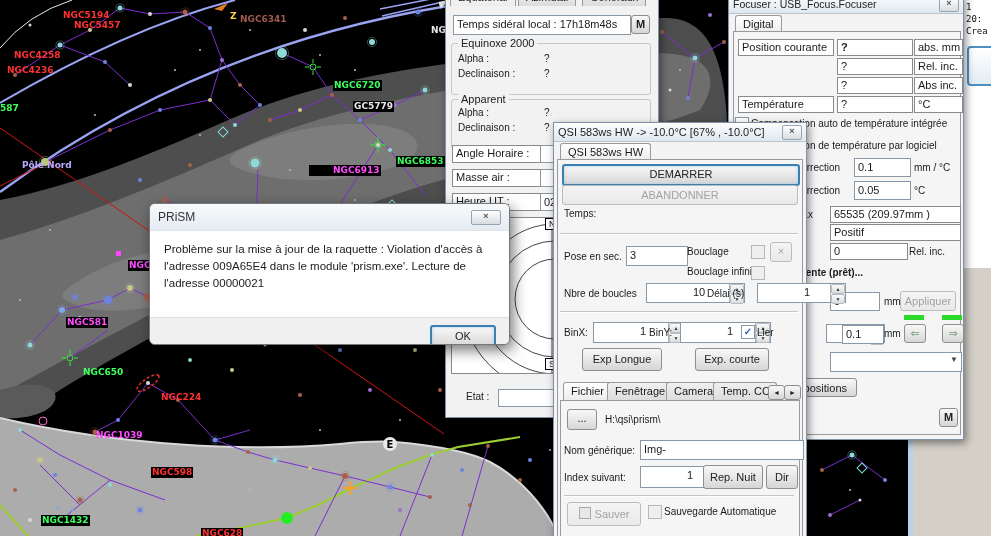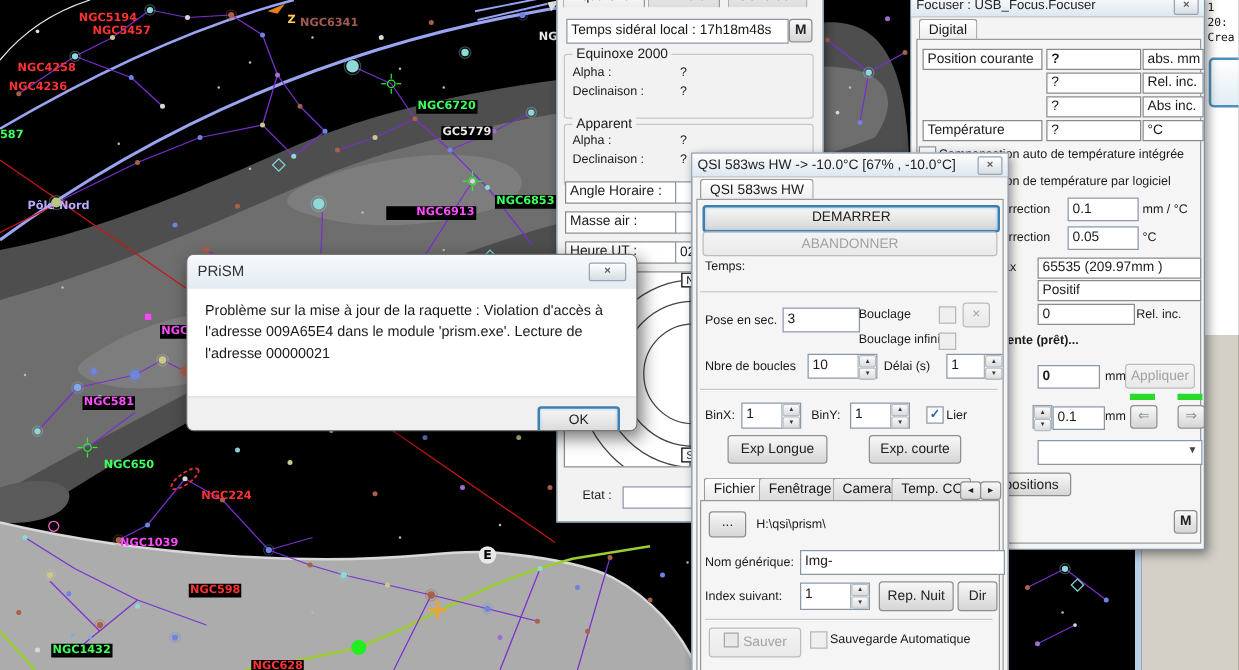--- a/index.html
+++ b/index.html
@@ -26,21 +26,21 @@
        text-align:center;font-size:11px;color:#222;}
   .btn.dis{border-color:#bcbcbc;background:linear-gradient(#f4f4f4,#e9e9e9);color:#a2a2a2;}
   .btn.focus{border:2px solid #3c7fb1;box-shadow:inset 0 0 3px #9ec9e8;}
   .sunken{position:absolute;border:1px solid #8a98a6;background:#fff;font-size:11px;padding:2px 3px;
           white-space:nowrap;overflow:hidden;}
   .lbl{position:absolute;white-space:nowrap;font-size:10px;color:#1a1a1a;}
   .cell{position:absolute;border:1px solid #8a8a8a;background:#fff;font-size:11px;padding:1px 3px;white-space:nowrap;overflow:hidden;}
   .cb{position:absolute;width:12px;height:12px;border:1px solid #8a98a6;background:#fff;font-size:10px;
       line-height:11px;text-align:center;color:#2a5fad;font-weight:bold;}
   .cb.disb{background:#f1eef0;border-color:#b8b8b8;}
-  .spin{position:absolute;display:flex;border:1px solid #8a98a6;background:#fff;}
+  .spin{position:absolute;display:flex;border:1px solid #8a98a6;background:#fff;padding-left:43px;}
   .spin .val{flex:1;font-size:11px;padding:2px 3px;}
   .spin .arrows{width:14px;border-left:1px solid #aab4bd;display:flex;flex-direction:column;}
   .spin .arrows div{flex:1;font-size:5px;line-height:8px;text-align:center;color:#333;
       background:linear-gradient(#fafafa,#dcdcdc);border:1px solid #b5bec6;border-radius:2px;}
   .hr{position:absolute;height:1px;background:#c6c6c6;border-bottom:1px solid #fff;}
   .grp{position:absolute;border:1px solid #c3c8cc;border-radius:3px;}
   .grp span{position:absolute;top:-7px;left:6px;background:#f2f2f2;padding:0 3px;font-size:11px;}
   .greenbar{position:absolute;height:5px;background:#2ada2a;}
   
   #dialog{position:absolute;left:149px;top:203px;width:359px;height:140px;border:1px solid #767676;

